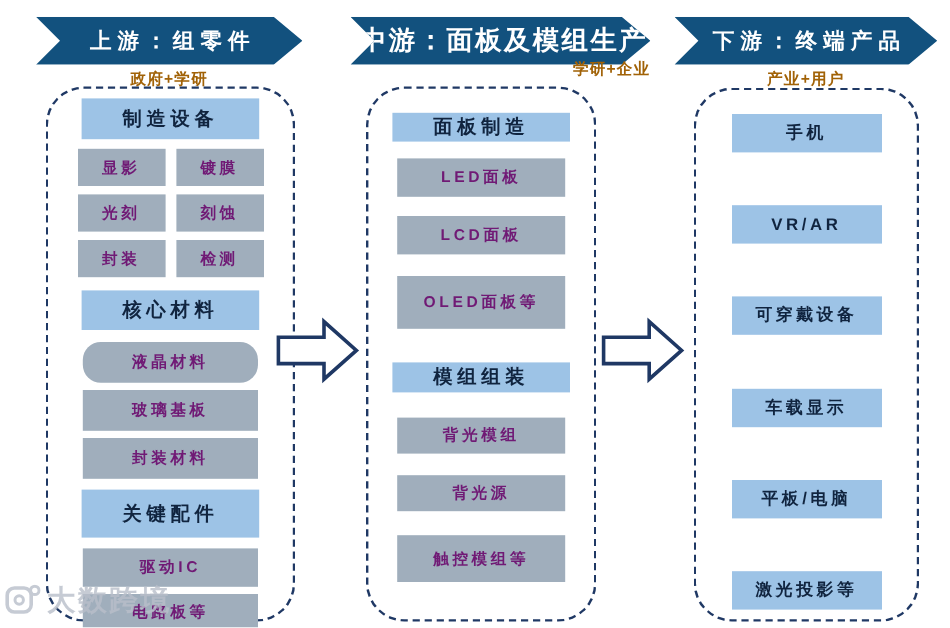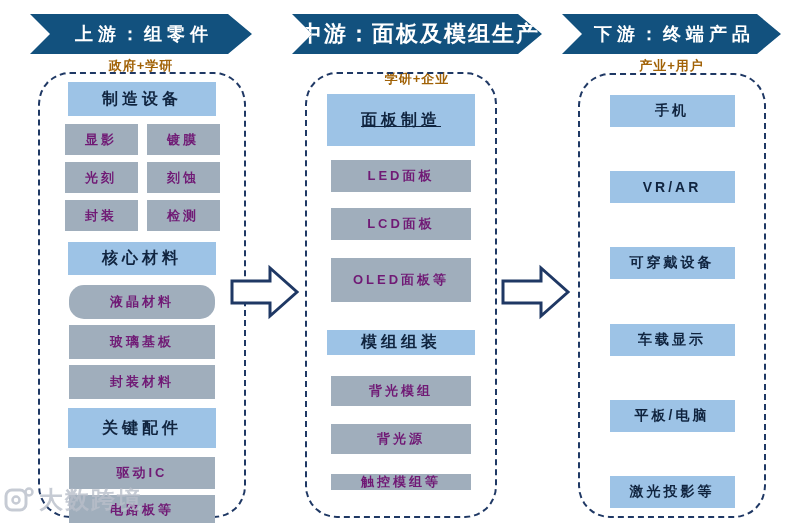--- a/index.html
+++ b/index.html
@@ -56,21 +56,21 @@
 </head>
 <body>
 
 <div class="canvas">
 
   <div class="banner" style="left:30px;top:14px;width:222px;">上游：组零件</div>
   <div class="banner wide" style="left:292px;top:14px;width:250px;">中游：面板及模组生产</div>
   <div class="banner" style="left:562px;top:14px;width:219px;">下游：终端产品</div>
 
   <div class="sublabel" style="left:30px;top:57px;width:222px;">政府+学研</div>
-  <div class="sublabel" style="left:292px;top:70px;width:250px;">学研+企业</div>
+  <div class="sublabel" style="left:292px;top:49px;width:250px;text-align:right;">学研+企业</div>
   <div class="sublabel" style="left:562px;top:57px;width:219px;">产业+用户</div>
 
   <div class="panel" style="left:38px;top:72px;width:208px;height:446px;padding-top:8px;">
     <div class="hdr" style="width:148px;height:34px;">制造设备</div>
     <div class="equip-grid">
       <div class="item">显影</div>
       <div class="item">镀膜</div>
       <div class="item">光刻</div>
       <div class="item">刻蚀</div>
       <div class="item">封装</div>
@@ -79,28 +79,28 @@
     <div class="hdr" style="width:148px;height:33px;margin-top:11px;">核心材料</div>
     <div class="item" style="width:146px;height:34px;margin-top:10px;border-radius:15px;">液晶材料</div>
     <div class="item" style="width:146px;height:34px;margin-top:6px;">玻璃基板</div>
     <div class="item" style="width:146px;height:34px;margin-top:6px;">封装材料</div>
     <div class="hdr" style="width:148px;height:40px;margin-top:9px;">关键配件</div>
     <div class="item" style="width:146px;height:32px;margin-top:9px;">驱动IC</div>
     <div class="item" style="width:146px;height:30px;margin-top:6px;">电路板等</div>
   </div>
 
   <div class="panel" style="left:305px;top:72px;width:192px;height:446px;padding-top:20px;">
-    <div class="hdr" style="width:148px;height:52px;text-decoration:underline;">面板制造</div>
+    <div class="hdr" style="width:148px;height:24px;">面板制造</div>
     <div class="item" style="width:140px;height:32px;margin-top:14px;">LED面板</div>
     <div class="item" style="width:140px;height:32px;margin-top:16px;">LCD面板</div>
     <div class="item" style="width:140px;height:44px;margin-top:18px;text-align:right;">OLED面板等</div>
     <div class="hdr" style="width:148px;height:25px;margin-top:28px;">模组组装</div>
     <div class="item" style="width:140px;height:30px;margin-top:21px;">背光模组</div>
     <div class="item" style="width:140px;height:30px;margin-top:18px;">背光源</div>
-    <div class="item" style="width:140px;height:16px;margin-top:20px;">触控模组等</div>
+    <div class="item" style="width:140px;height:39px;margin-top:20px;">触控模组等</div>
   </div>
 
   <div class="panel" style="left:578px;top:73px;width:188px;height:445px;padding:20px 0 8px 0;justify-content:space-between;">
     <div class="blue-item" style="width:125px;height:32px;">手机</div>
     <div class="blue-item" style="width:125px;height:32px;">VR/AR</div>
     <div class="blue-item" style="width:125px;height:32px;">可穿戴设备</div>
     <div class="blue-item" style="width:125px;height:32px;">车载显示</div>
     <div class="blue-item" style="width:125px;height:32px;">平板/电脑</div>
     <div class="blue-item" style="width:125px;height:32px;">激光投影等</div>
   </div>

